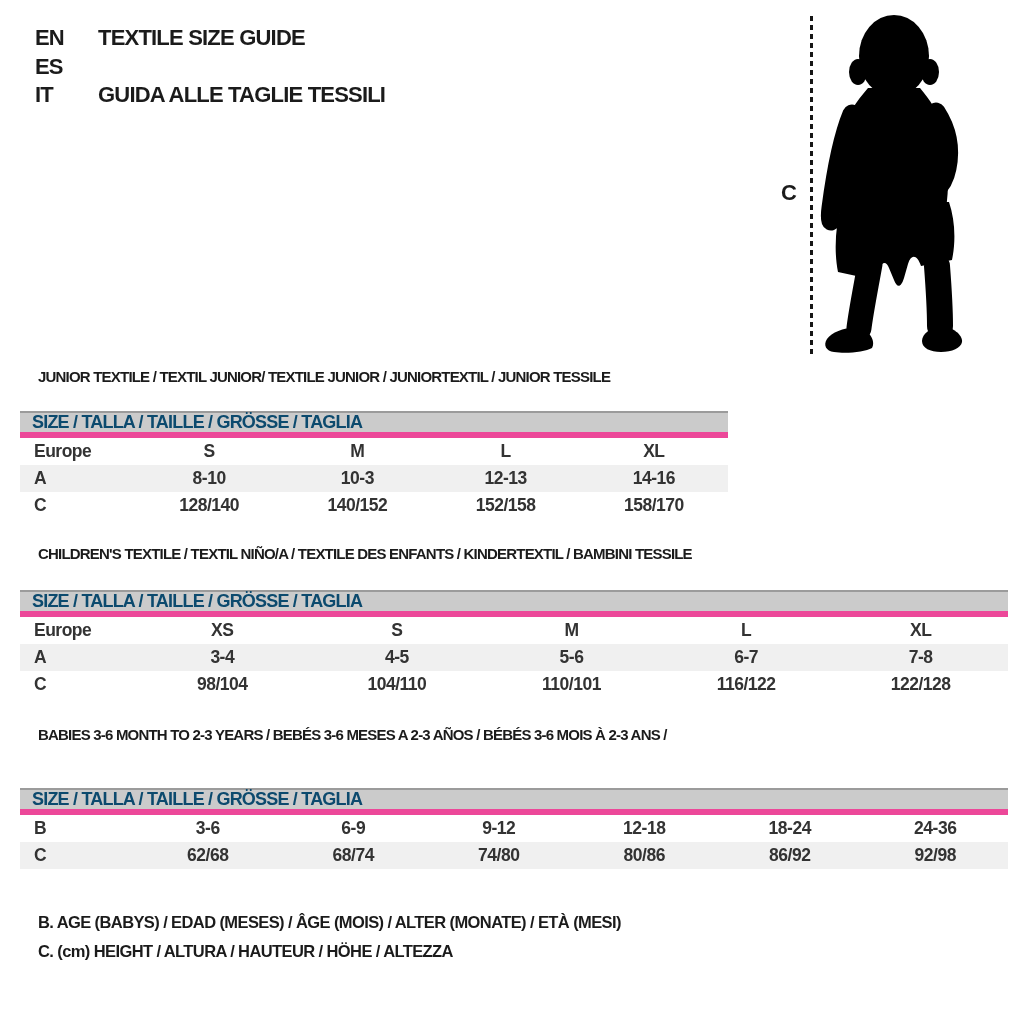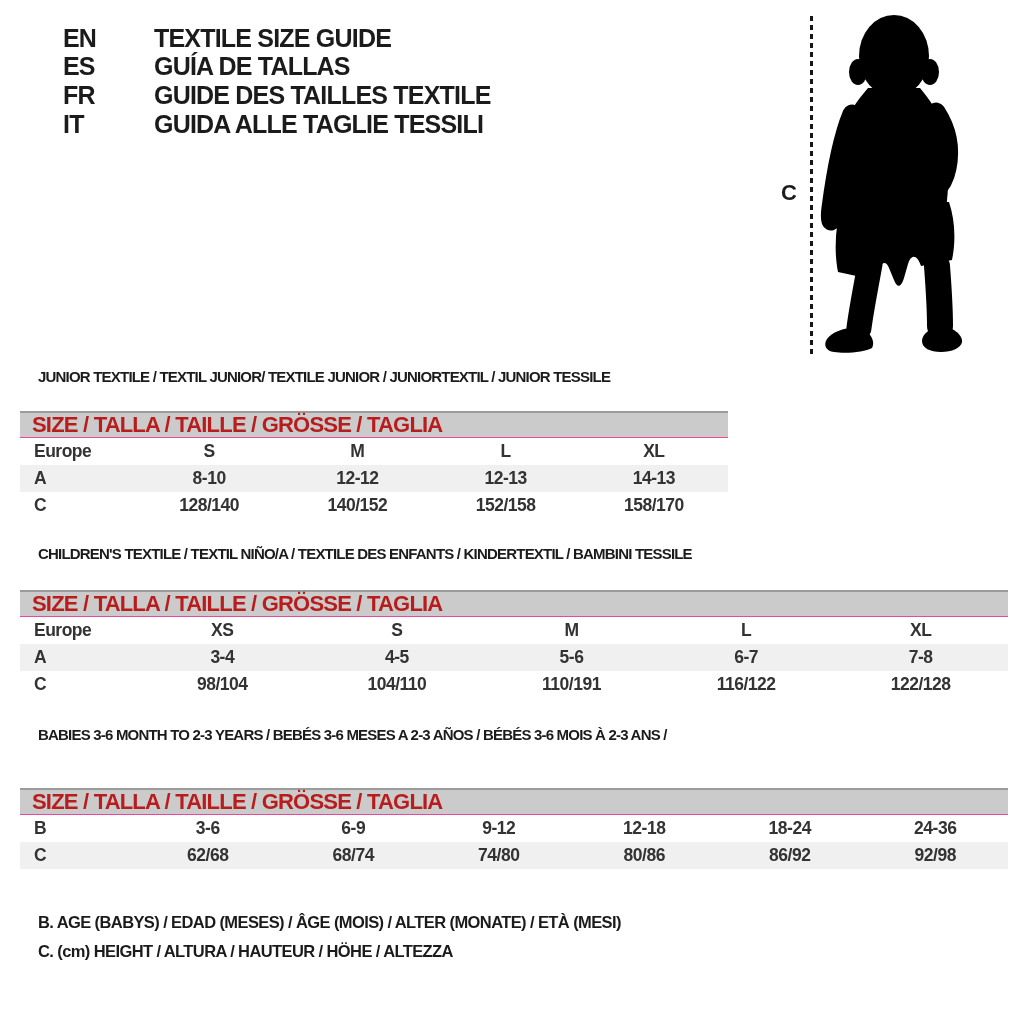--- a/index.html
+++ b/index.html
@@ -15,22 +15,22 @@
     background:#ffffff;
     font-family:"Liberation Sans", sans-serif;
     color:var(--text);
     overflow:hidden;
   }
 
   
   .lang-block { position:absolute; left:35px; top:24px; }
   .lang-row { display:flex; height:28.6px; align-items:center; }
   .lang-code, .lang-label {
-    font-size:25px; font-weight:bold; letter-spacing:-0.8px;
-    white-space:nowrap; color:var(--text);margin-left:28px;
+    font-size:22px; font-weight:bold; letter-spacing:-0.8px;
+    white-space:nowrap; color:var(--text);
   }
   .lang-code { width:63px; }
 
   
   .dashed-line {
     position:absolute; left:810px; top:16px; width:3px; height:338px;
     background:repeating-linear-gradient(to bottom, #161616 0 5px, transparent 5px 9px);
   }
   .c-label {
     position:absolute; left:781px; top:180px;
@@ -46,22 +46,22 @@
   }
   #junior-title   { top:368px; }
   #children-title { top:545px; }
   #babies-title   { top:720px; line-height:29px; }
 
   
   .size-table { position:absolute; left:20px; }
   .t-head {
     height:27px; display:flex; align-items:center; padding-left:12px;
     background:var(--table-header-bg);
-    border-top:2px solid #9b9b9b; border-bottom:1px solid #ec4899;
-    font-size:22px; font-weight:bold; letter-spacing:-0.8px; color:#b91c1c;
+    border-top:2px solid #9b9b9b; border-bottom:6px solid #ec4899;
+    font-size:18px; font-weight:bold; letter-spacing:-0.8px; color:#0c4a6e;
     white-space:nowrap;
   }
   .t-row {
     height:27px; display:flex; align-items:center;
     font-size:17.5px; font-weight:bold; letter-spacing:-0.5px; color:#333;
   }
   .t-row.shaded { background:var(--row-shaded-bg); }
   .t-label { width:115px; padding-left:14px; }
   .t-cell  { flex:1; text-align:center; }
   #junior-table   { top:411px; width:708px; }
@@ -79,25 +79,20 @@
 </head>
 <body>
 
 <div class="lang-block">
   <div class="lang-row">
     <span class="lang-code">EN</span>
     <span class="lang-label">TEXTILE SIZE GUIDE</span>
   </div>
   <div class="lang-row">
     <span class="lang-code">ES</span>
-    <span class="lang-label">GUÍA DE TALLAS</span>
-  </div>
-  <div class="lang-row">
-    <span class="lang-code">FR</span>
-    <span class="lang-label">GUIDE DES TAILLES TEXTILE</span>
   </div>
   <div class="lang-row">
     <span class="lang-code">IT</span>
     <span class="lang-label">GUIDA ALLE TAGLIE TESSILI</span>
   </div>
 </div>
 
 <div class="dashed-line"></div>
 <div class="c-label">C</div>
 <svg class="baby-svg" viewBox="0 0 148 346" width="148" height="346" aria-hidden="true">
@@ -124,23 +119,23 @@
   <div class="t-row">
     <div class="t-label">Europe</div>
     <div class="t-cell">S</div>
     <div class="t-cell">M</div>
     <div class="t-cell">L</div>
     <div class="t-cell">XL</div>
   </div>
   <div class="t-row shaded">
     <div class="t-label">A</div>
     <div class="t-cell">8-10</div>
-    <div class="t-cell">12-12</div>
+    <div class="t-cell">10-3</div>
     <div class="t-cell">12-13</div>
-    <div class="t-cell">14-13</div>
+    <div class="t-cell">14-16</div>
   </div>
   <div class="t-row">
     <div class="t-label">C</div>
     <div class="t-cell">128/140</div>
     <div class="t-cell">140/152</div>
     <div class="t-cell">152/158</div>
     <div class="t-cell">158/170</div>
   </div>
 </div>
 
@@ -160,21 +155,21 @@
     <div class="t-cell">3-4</div>
     <div class="t-cell">4-5</div>
     <div class="t-cell">5-6</div>
     <div class="t-cell">6-7</div>
     <div class="t-cell">7-8</div>
   </div>
   <div class="t-row">
     <div class="t-label">C</div>
     <div class="t-cell">98/104</div>
     <div class="t-cell">104/110</div>
-    <div class="t-cell">110/191</div>
+    <div class="t-cell">110/101</div>
     <div class="t-cell">116/122</div>
     <div class="t-cell">122/128</div>
   </div>
 </div>
 
 <div class="section-title" id="babies-title">
   <div>BABIES 3-6 MONTH TO 2-3 YEARS / BEBÉS 3-6 MESES A 2-3 AÑOS / BÉBÉS 3-6 MOIS À 2-3 ANS /</div>
 </div>
 <div class="size-table" id="babies-table">
   <div class="t-head">SIZE / TALLA / TAILLE / GRÖSSE / TAGLIA</div>

